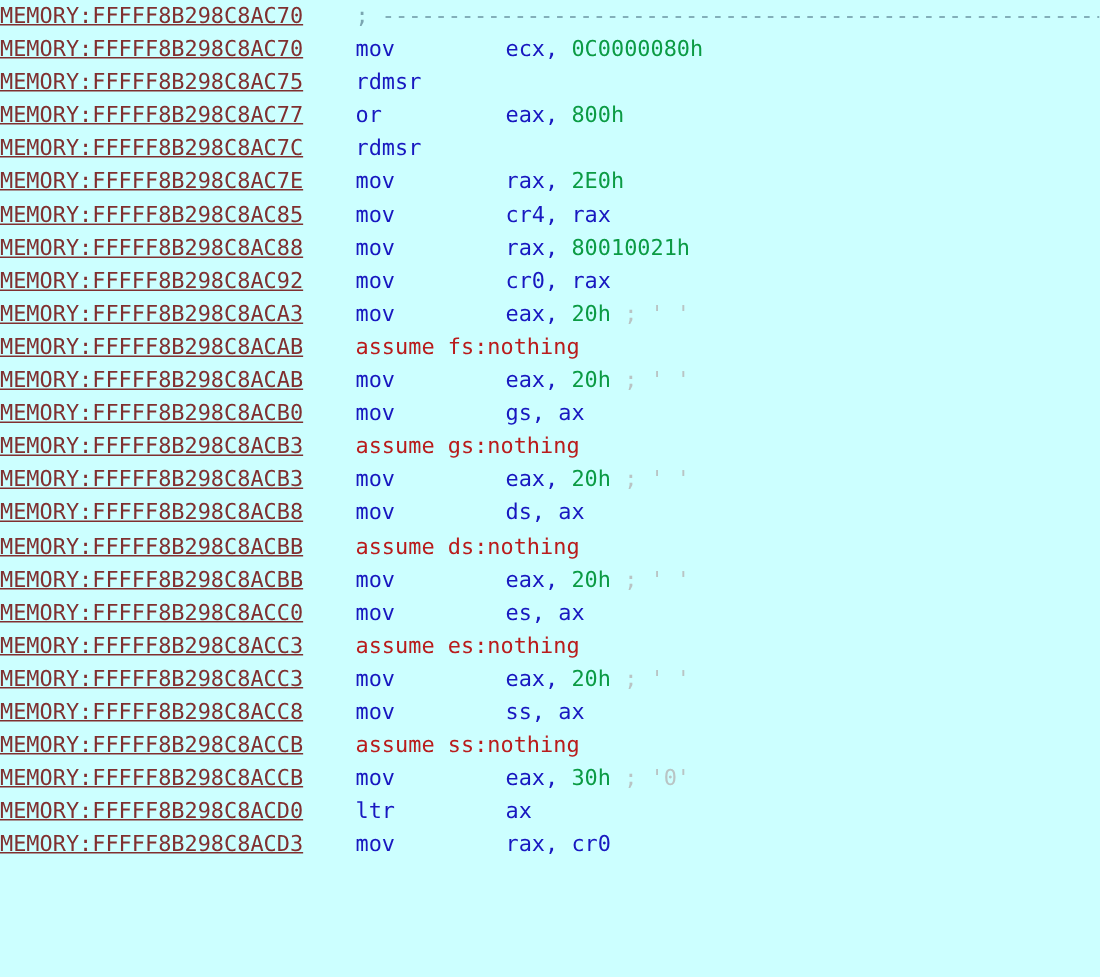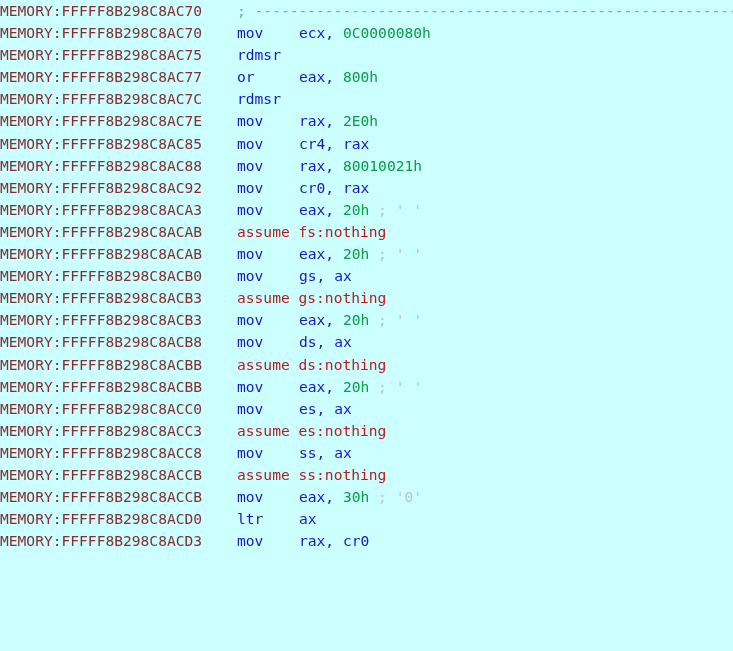--- a/index.html
+++ b/index.html
@@ -27,36 +27,38 @@
     white-space: pre;
     font-size: 14.6px;
     letter-spacing: 0px;
     overflow: hidden;
   }
   .addr {
     color: #803030;
     display: inline-block;
     width: 237px;
     vertical-align: top;
+    text-decoration: underline;
   }
   .mnem {
     color: #1818c0;
     display: inline-block;
     width: 62px;
     vertical-align: top;
   }
   .mnem-wide {
     color: #1818c0;
     display: inline-block;
     vertical-align: top;
   }
   .ops {
     display: inline-block;
     vertical-align: top;
     color: #1818c0;
+    margin-left: 38px;
   }
   .reg { color: #1818c0; }
   .num { color: #0b9b44; }
   .cmt { color: #b9c4c4; }
   .cmt-dash { color: #7aa5b0; }
   .dir { color: #b91c1c; }
 </style>
 </head>
 <body>
 
@@ -74,18 +76,19 @@
     <div class="line"><span class="addr">MEMORY:FFFFF8B298C8ACAB</span><span class="mnem-wide dir">assume </span><span class="dir">fs:nothing</span></div>
     <div class="line"><span class="addr">MEMORY:FFFFF8B298C8ACAB</span><span class="mnem">mov</span><span class="ops"><span class="reg">eax,</span> <span class="num">20h</span><span class="cmt"> ; ' '</span></span></div>
     <div class="line"><span class="addr">MEMORY:FFFFF8B298C8ACB0</span><span class="mnem">mov</span><span class="ops"><span class="reg">gs,</span> <span class="reg">ax</span></span></div>
     <div class="line"><span class="addr">MEMORY:FFFFF8B298C8ACB3</span><span class="mnem-wide dir">assume </span><span class="dir">gs:nothing</span></div>
     <div class="line"><span class="addr">MEMORY:FFFFF8B298C8ACB3</span><span class="mnem">mov</span><span class="ops"><span class="reg">eax,</span> <span class="num">20h</span><span class="cmt"> ; ' '</span></span></div>
     <div class="line"><span class="addr">MEMORY:FFFFF8B298C8ACB8</span><span class="mnem">mov</span><span class="ops"><span class="reg">ds,</span> <span class="reg">ax</span></span></div>
     <div class="line"><span class="addr">MEMORY:FFFFF8B298C8ACBB</span><span class="mnem-wide dir">assume </span><span class="dir">ds:nothing</span></div>
     <div class="line"><span class="addr">MEMORY:FFFFF8B298C8ACBB</span><span class="mnem">mov</span><span class="ops"><span class="reg">eax,</span> <span class="num">20h</span><span class="cmt"> ; ' '</span></span></div>
     <div class="line"><span class="addr">MEMORY:FFFFF8B298C8ACC0</span><span class="mnem">mov</span><span class="ops"><span class="reg">es,</span> <span class="reg">ax</span></span></div>
     <div class="line"><span class="addr">MEMORY:FFFFF8B298C8ACC3</span><span class="mnem-wide dir">assume </span><span class="dir">es:nothing</span></div>
+    <div class="line"><span class="addr">MEMORY:FFFFF8B298C8ACC3</span><span class="mnem">mov</span><span class="ops"><span class="reg">eax,</span> <span class="num">20h</span><span class="cmt"> ; ' '</span></span></div>
     <div class="line"><span class="addr">MEMORY:FFFFF8B298C8ACC8</span><span class="mnem">mov</span><span class="ops"><span class="reg">ss,</span> <span class="reg">ax</span></span></div>
     <div class="line"><span class="addr">MEMORY:FFFFF8B298C8ACCB</span><span class="mnem-wide dir">assume </span><span class="dir">ss:nothing</span></div>
     <div class="line"><span class="addr">MEMORY:FFFFF8B298C8ACCB</span><span class="mnem">mov</span><span class="ops"><span class="reg">eax,</span> <span class="num">30h</span><span class="cmt"> ; '0'</span></span></div>
     <div class="line"><span class="addr">MEMORY:FFFFF8B298C8ACD0</span><span class="mnem">ltr</span><span class="ops"><span class="reg">ax</span></span></div>
     <div class="line"><span class="addr">MEMORY:FFFFF8B298C8ACD3</span><span class="mnem">mov</span><span class="ops"><span class="reg">rax,</span> <span class="reg">cr0</span></span></div>
   </div>
 
 </body></html>

